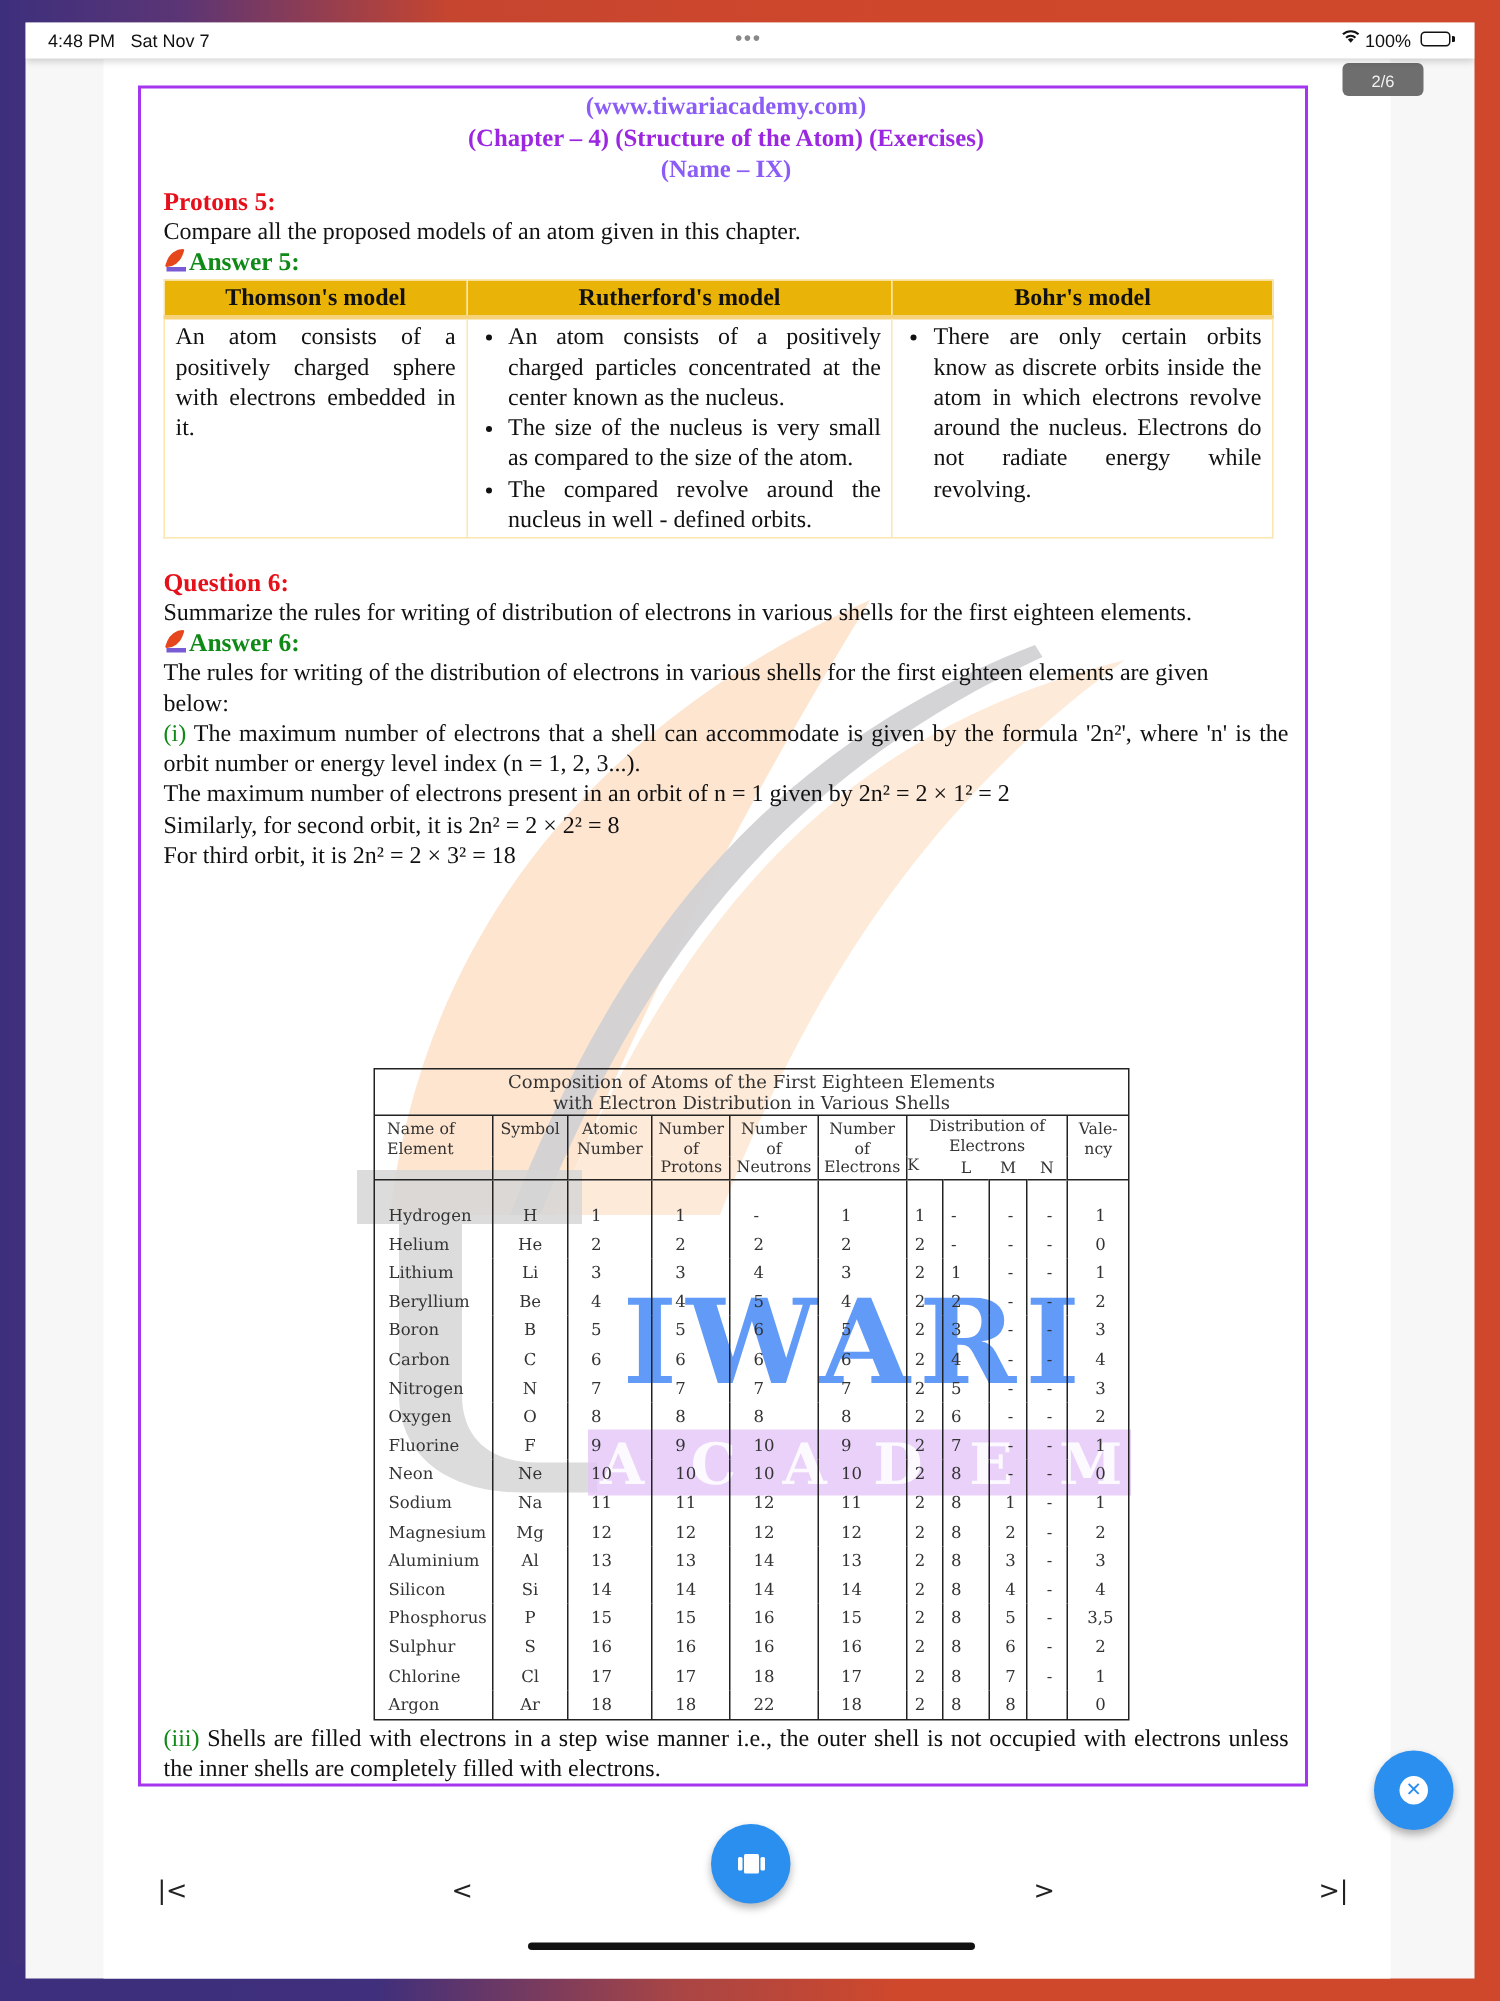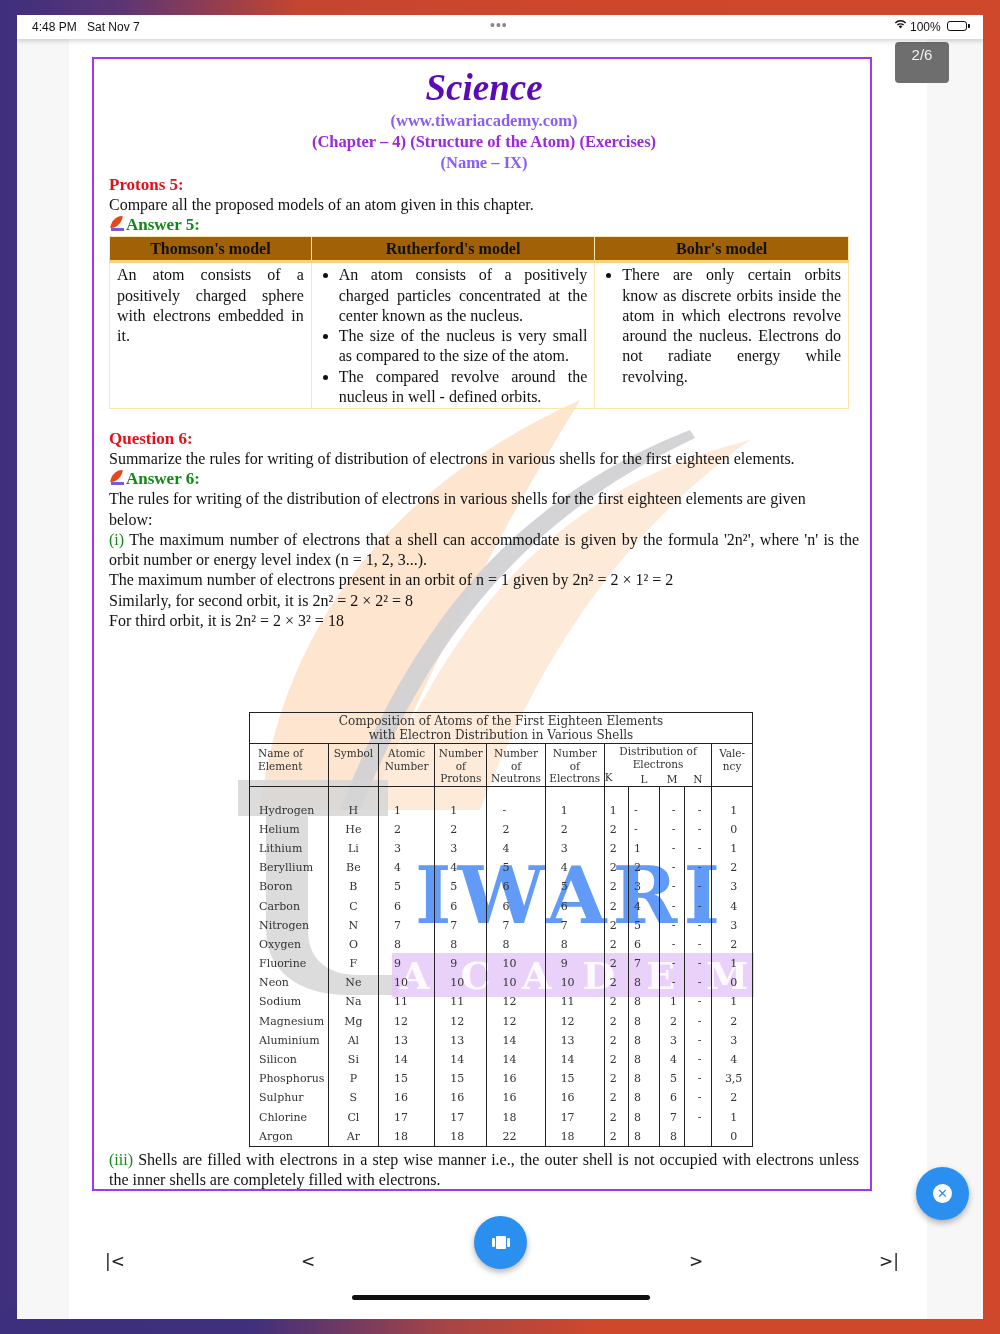--- a/index.html
+++ b/index.html
@@ -26,22 +26,22 @@
   .statusbar .dots { position:absolute; left:473px; top:2px; color:#888; font-size:14px; letter-spacing:1px; }
   .statusbar .wifi { position:absolute; left:877px; top:3px; font-size:12px; }
   .statusbar .batt-pct { position:absolute; left:893px; top:5px; }
   .statusbar .battery { position:absolute; left:930px; top:6px; width:20px; height:10px; border:1px solid #111; border-radius:3px; padding:1px; box-sizing:border-box; }
   .statusbar .battery .fill { width:100%; height:100%; background:#111; border-radius:1px; }
   .statusbar .battery .nub { position:absolute; right:-4px; top:2px; width:2px; height:4px; background:#111; border-radius:0 1px 1px 0; }
 
   .page-area { position:absolute; left:52px; top:24px; width:858px; height:1205px; background:#fff; }
 
   .page-badge {
-    position:absolute; left:895px; top:42px; width:54px; height:41px; border-radius:4px;
-    background:#6e6e6e; color:#f2f2f2; font-family:"Liberation Sans", sans-serif; font-size:15px;
+    position:absolute; left:895px; top:42px; width:54px; height:22px; border-radius:4px;
+    background:#6e6e6e; color:#f2f2f2; font-family:"Liberation Sans", sans-serif; font-size:11px;
     text-align:center; line-height:26px;
   }
 
   .frame {
     position:absolute; left:92px; top:57px; width:780px; height:1134px;
     border:2px solid #a436f0; background:transparent; box-sizing:border-box;
   }
 
   .wm-leaf {
     position:absolute; left:220px; top:380px; width:530px; height:430px; pointer-events:none;
@@ -57,21 +57,21 @@
   .q { color:#e5101a; font-weight:bold; font-size:17px; line-height:20px; }
   .ans { color:#0f8a17; font-weight:bold; font-size:17px; line-height:20px; }
   .ans .pen { display:inline-block; width:16px; height:16px; position:relative; vertical-align:-2px; margin-right:1px; }
   .ans .pen .feather { position:absolute; left:3px; top:0; width:9px; height:12px; background:#e6461c; border-radius:10px 2px 10px 2px; transform:skewX(-20deg); }
   .ans .pen .base { position:absolute; left:2px; top:12px; width:13px; height:3px; background:#7a5bd6; }
   .para { font-size:16px; line-height:20.2px; }
   .j { text-align:justify; }
   .green { color:#0f8a17; }
 
   table.models { border-collapse:collapse; width:740px; margin-left:0; margin-top:1px; font-size:16px; line-height:20.3px; }
-  table.models th { border:1px solid #fbe6b0; border-bottom:3px solid #f6d27b; background:#a16207; font-weight:bold; padding:1px 6px; height:21px; }
+  table.models th { border:1px solid #fbe6b0; border-bottom:3px solid #f6d27b; background:#eab308; font-weight:bold; padding:1px 6px; height:21px; }
   table.models td { border:1px solid #fbe6b0; vertical-align:top; padding:2px 7px 1px 7px; text-align:justify; }
   table.models ul { margin:0; padding-left:20px; }
   table.models li { text-align:justify; }
 
   .elements {
     position:absolute; left:249px; top:712px; width:502px; border:1.5px solid #222; background:transparent;
     font-family:"DejaVu Serif", serif; font-size:11px; color:#333;
   }
   .elements .caption { text-align:center; font-size:12px; line-height:14px; padding:1px 0 1px; border-bottom:1.5px solid #222; }
   table.el { border-collapse:collapse; width:100%; }
@@ -137,21 +137,20 @@
 
 <div class="wm-letters" style="left:415px; top:850px; font-family:'DejaVu Serif', serif; font-weight:bold; font-size:78px; color:#3b82f6; letter-spacing:6px; opacity:0.8;">IWARI</div>
 <div class="wm-letters" style="left:392px; top:953px; width:362px; height:44px; background:#e3c6f7; opacity:0.8;"></div>
 <div class="wm-letters" style="left:400px; top:953px; font-family:'DejaVu Serif', serif; font-weight:bold; font-size:38px; color:#fff; letter-spacing:31px; opacity:0.9;">ACADEMY</div>
 
 <div class="page-badge">2/6</div>
 
 <div class="frame"></div>
 
 <div class="content">
-  <div class="title">Science</div>
   <div class="sub-red" style="margin-top:0px;">(www.tiwariacademy.com)</div>
   <div class="sub-purple">(Chapter – 4) (Structure of the Atom) (Exercises)</div>
   <div class="sub-red">(Name – IX)</div>
 
   <div class="q" style="margin-top:2px;">Protons 5:</div>
   <div class="para">Compare all the proposed models of an atom given in this chapter.</div>
   <div class="ans">
     <span class="pen"><span class="feather"></span><span class="base"></span></span><span>Answer 5:</span>
   </div>
 

